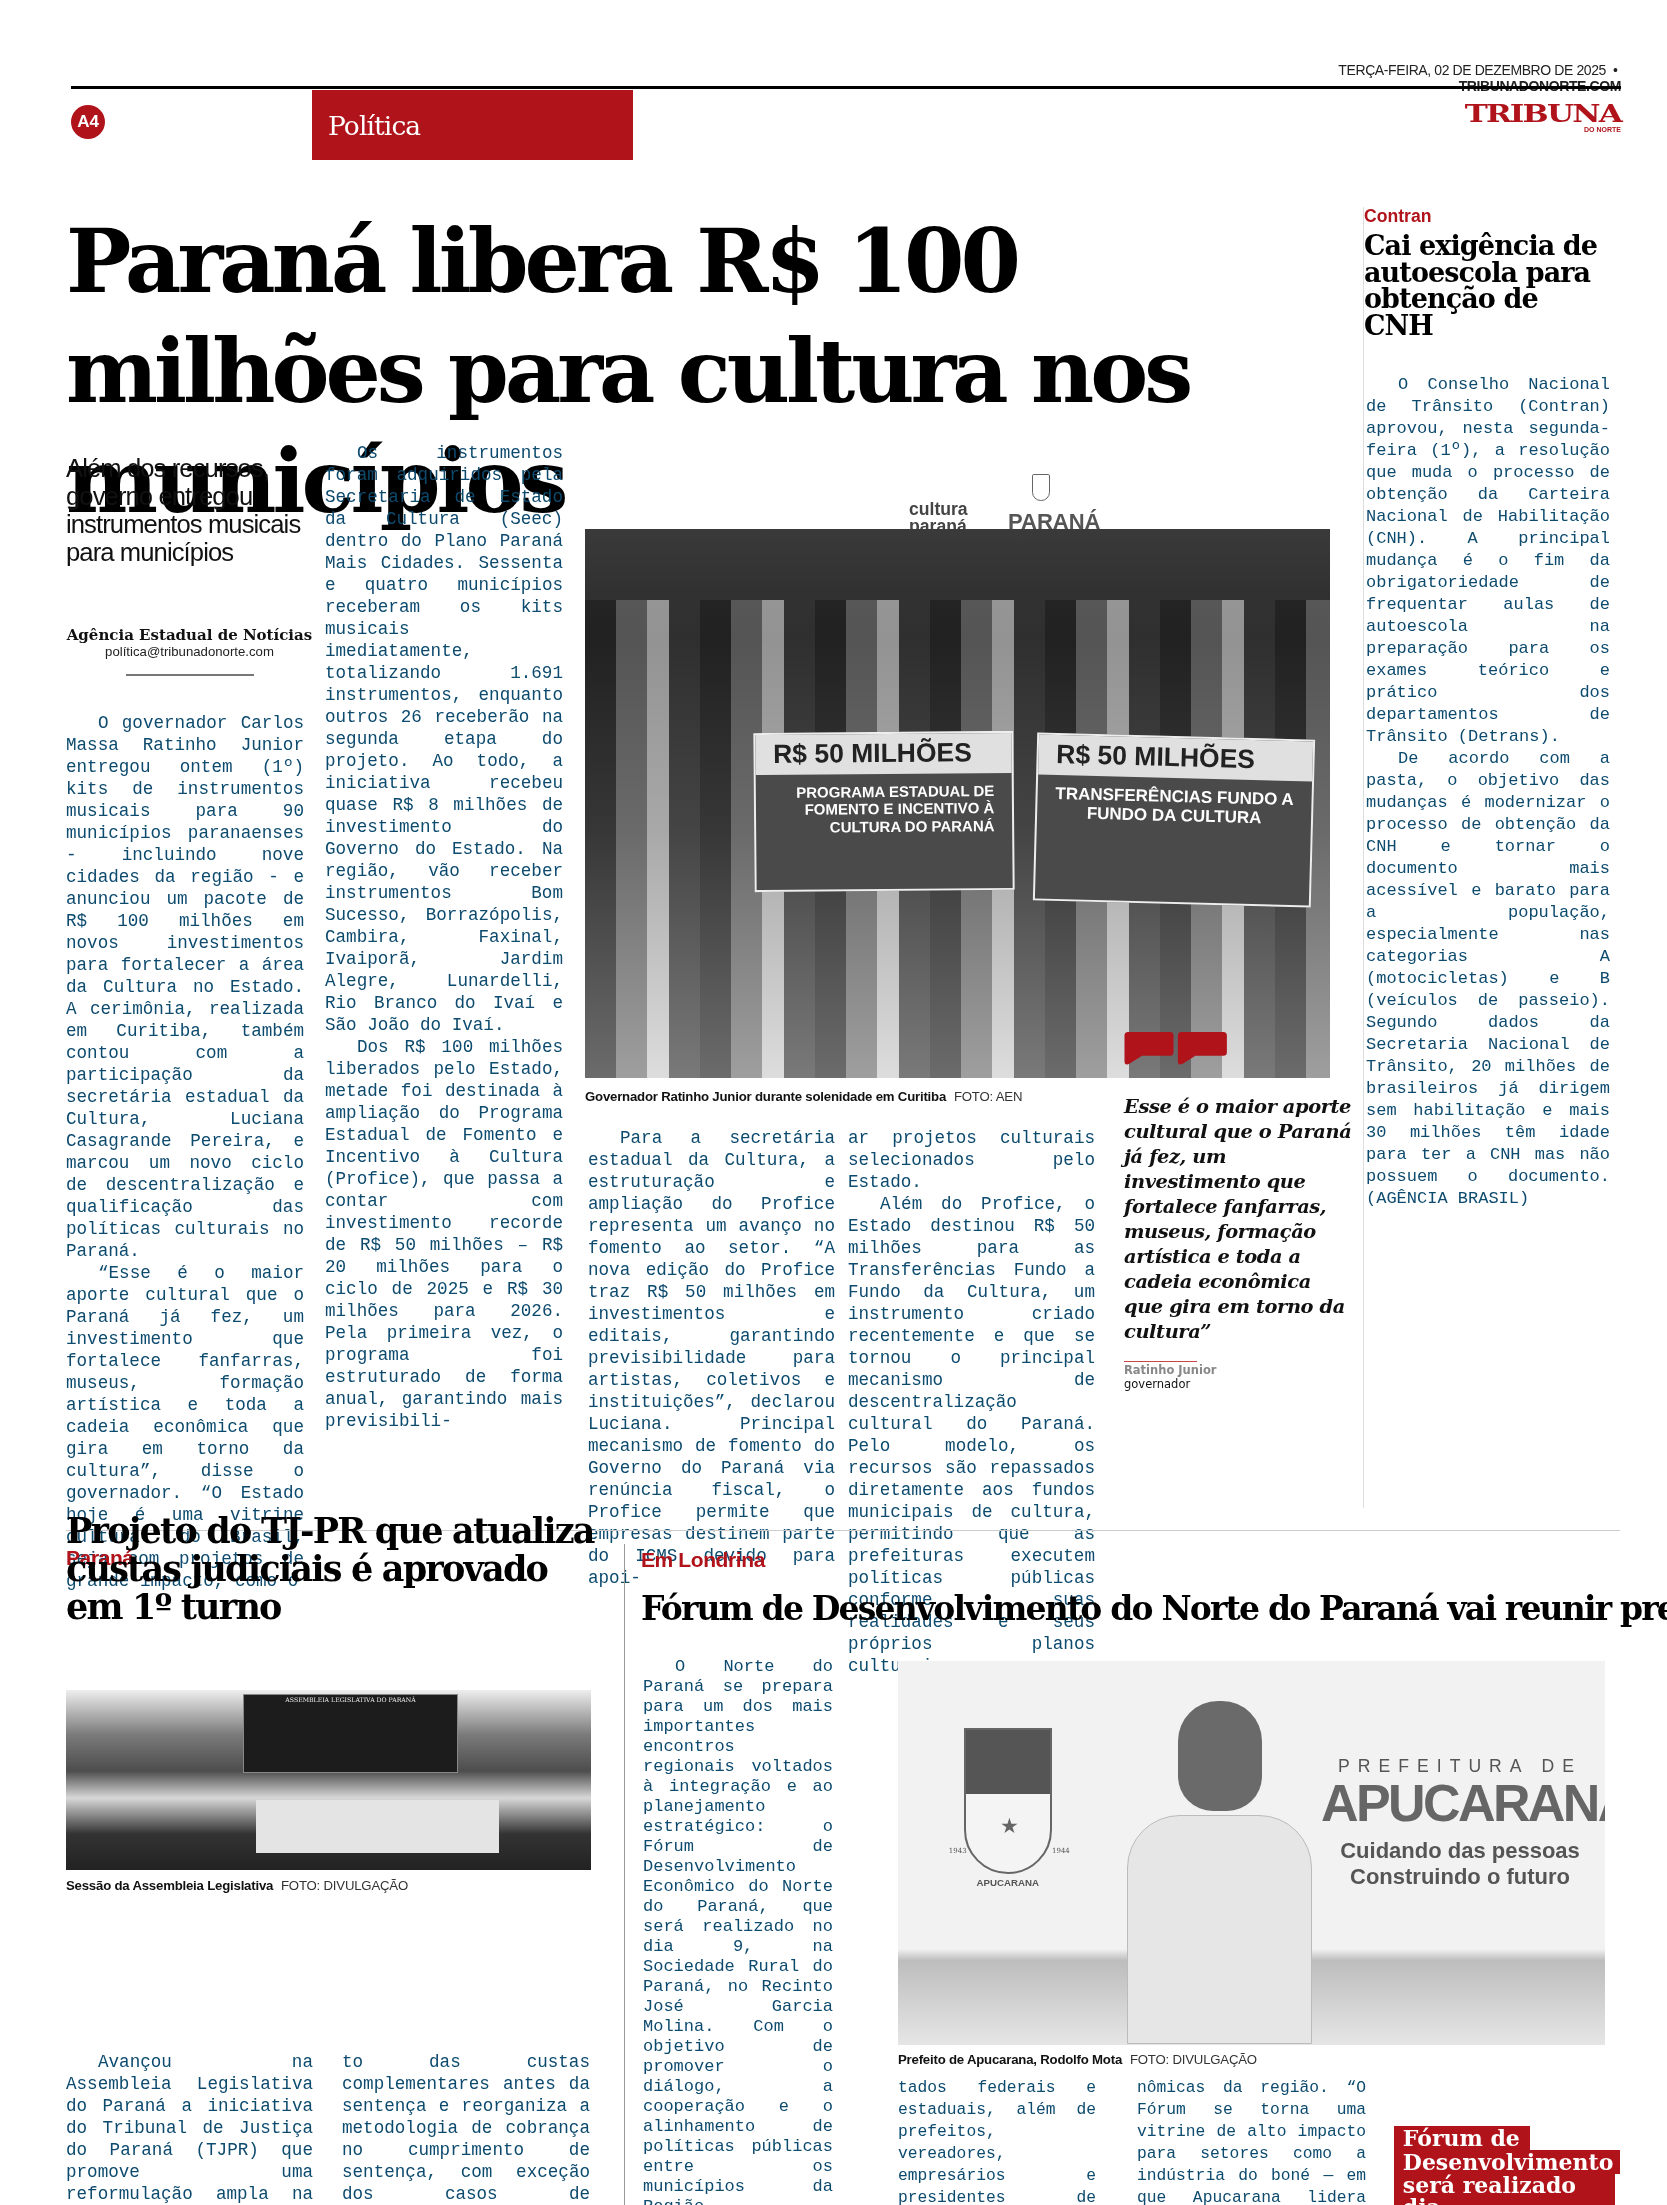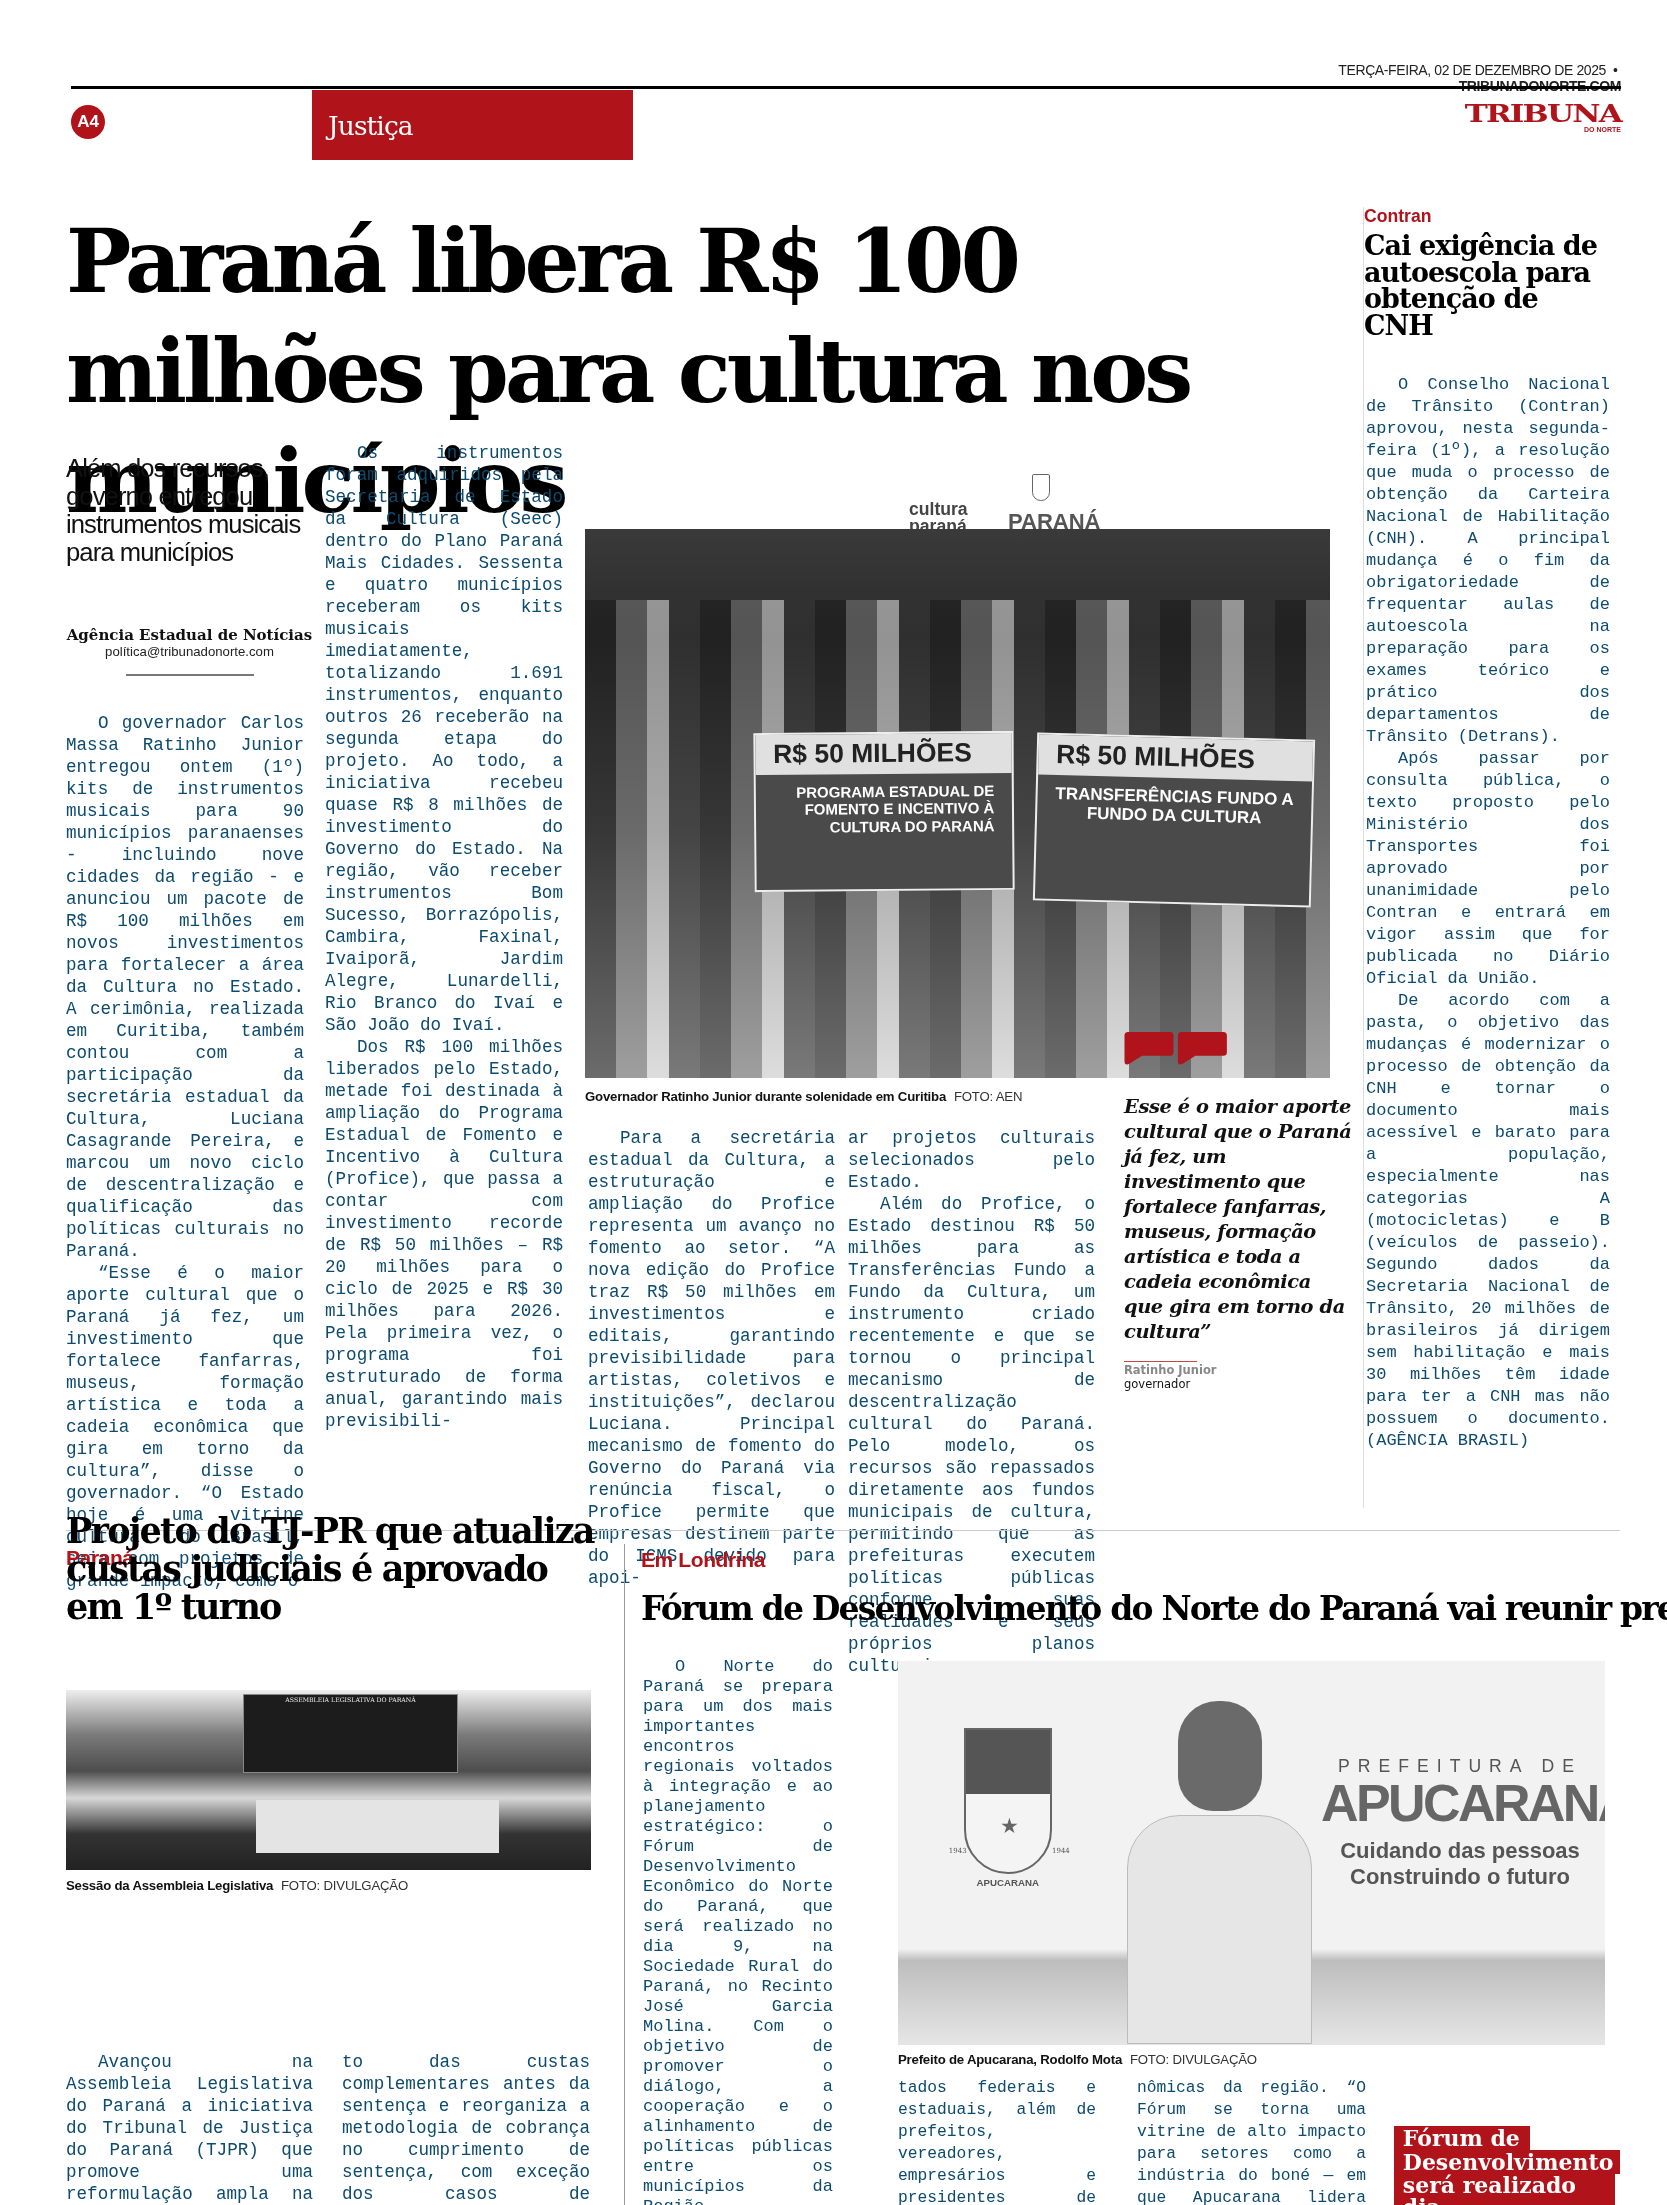--- a/index.html
+++ b/index.html
@@ -23,21 +23,21 @@
   <span>TERÇA-FEIRA, 02 DE DEZEMBRO DE 2025</span>
   <span style="margin:0 3.5px;">•</span>
   <b>TRIBUNADONORTE.COM</b>
 </div>
 <div class="abs" style="left:71px; top:86px; width:1550px; height:3.1px; background:#000;"></div>
 
 <div class="abs cond" style="left:71px; top:105px; width:34px; height:34px; border-radius:50%; background:#b0131a; color:#fff; font-size:17px; font-weight:bold; display:flex; align-items:center; justify-content:center;">
   <span>A4</span>
 </div>
 <div class="abs" style="left:312px; top:90px; width:321px; height:70px; background:#b0131a; display:flex; align-items:center; padding-left:16px;">
-  <span style="font-family:'DejaVu Serif', serif; font-size:26.5px; color:#fff; letter-spacing:-0.9px;">Justiça</span>
+  <span style="font-family:'DejaVu Serif', serif; font-size:26.5px; color:#fff; letter-spacing:-0.9px;">Política</span>
 </div>
 <div class="abs" style="left:1447px; top:100px; width:174px; text-align:right;">
   <div style="font-family:'DejaVu Serif', serif; font-weight:bold; font-size:31px; color:#b0131a; letter-spacing:-1.8px; line-height:32px; transform:scaleY(0.8); transform-origin:right top;">TRIBUNA</div>
   <div style="font-family:'Liberation Sans', sans-serif; font-weight:bold; font-size:7px; color:#b0131a; margin-top:-6.2px;">DO NORTE</div>
 </div>
 
 <h1 class="abs" style="left:66px; top:207px; width:1306px; font-family:'DejaVu Serif', serif; font-weight:bold; font-size:87px; line-height:110px; letter-spacing:-4px; color:#000;">Paraná libera R$ 100 milhões para cultura nos municípios</h1>
 
 <div class="abs cond" style="left:66px; top:454px; width:247px; font-size:25.6px; line-height:28px; letter-spacing:-0.9px; color:#111;">Além dos recursos, governo entregou instrumentos musicais para municípios</div>
 
@@ -120,21 +120,20 @@
 </div>
 <div class="abs body-text" style="left:1366px; width:244px; top:259px; font-size:17px; line-height:22px;">
   <div style="height:0;"></div>
 </div>
 <div class="abs body-text" style="left:1366px; width:244px; top:260px; font-size:17px; line-height:22px; padding-top:0;">
 </div>
 <div class="abs body-text" style="left:1366px; width:244px; top:261px; font-size:17px; line-height:22px; margin-top:0;">
 </div>
 <div class="abs body-text" style="left:1366px; width:244px; top:374px; font-size:17px; line-height:22px;">
   <p>O Conselho Nacional de Trânsito (Contran) aprovou, nesta segunda-feira (1º), a resolução que muda o processo de obtenção da Carteira Nacional de Habilitação (CNH). A principal mudança é o fim da obrigatoriedade de frequentar aulas de autoescola na preparação para os exames teórico e prático dos departamentos de Trânsito (Detrans).</p>
-  <p>Após passar por consulta pública, o texto proposto pelo Ministério dos Transportes foi aprovado por unanimidade pelo Contran e entrará em vigor assim que for publicada no Diário Oficial da União.</p>
   <p>De acordo com a pasta, o objetivo das mudanças é modernizar o processo de obtenção da CNH e tornar o documento mais acessível e barato para a população, especialmente nas categorias A (motocicletas) e B (veículos de passeio). Segundo dados da Secretaria Nacional de Trânsito, 20 milhões de brasileiros já dirigem sem habilitação e mais 30 milhões têm idade para ter a CNH mas não possuem o documento. (AGÊNCIA BRASIL)</p>
 </div>
 
 <div class="abs" style="left:66px; top:1530px; width:1554px; height:0.9px; background:#ccc;"></div>
 
 <div class="abs cond" style="left:66px; top:1546px; font-size:21px; font-weight:bold; color:#b0131a; letter-spacing:-0.4px;">Paraná</div>
 <h2 class="abs" style="left:66px; top:1512px; width:534px; font-family:'DejaVu Serif', serif; font-weight:bold; font-size:35px; line-height:38px; letter-spacing:-1.8px; color:#000;">Projeto do TJ-PR que atualiza custas judiciais é aprovado em 1º turno</h2>
 <div class="abs photo" style="left:66px; top:1690px; width:525px; height:180px; background:linear-gradient(180deg,#eee 0%, #7a7a7a 25%, #4d4d4d 45%, #d8d8d8 60%, #333 80%, #222 100%);">
   <div style="position:absolute; left:177px; top:3.5px; width:215px; height:79px; background:#1c1c1c; border:1.3px solid #888;">
     <div style="font-family:'DejaVu Serif', serif; font-size:6.2px; color:#eee; text-align:center; padding-top:1.8px;">ASSEMBLEIA LEGISLATIVA DO PARANÁ</div>

